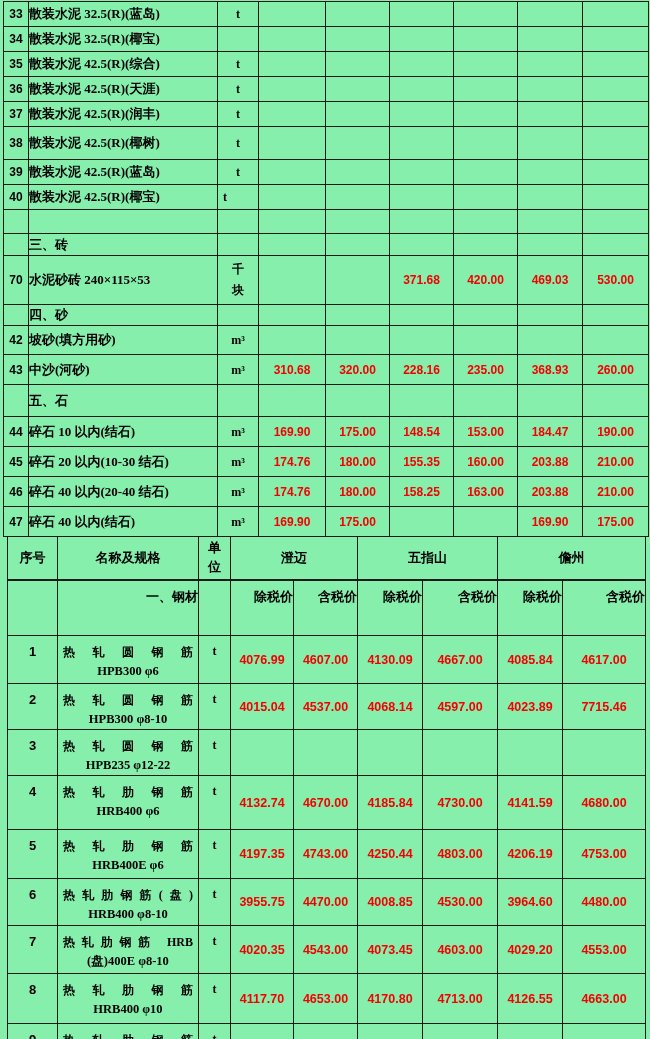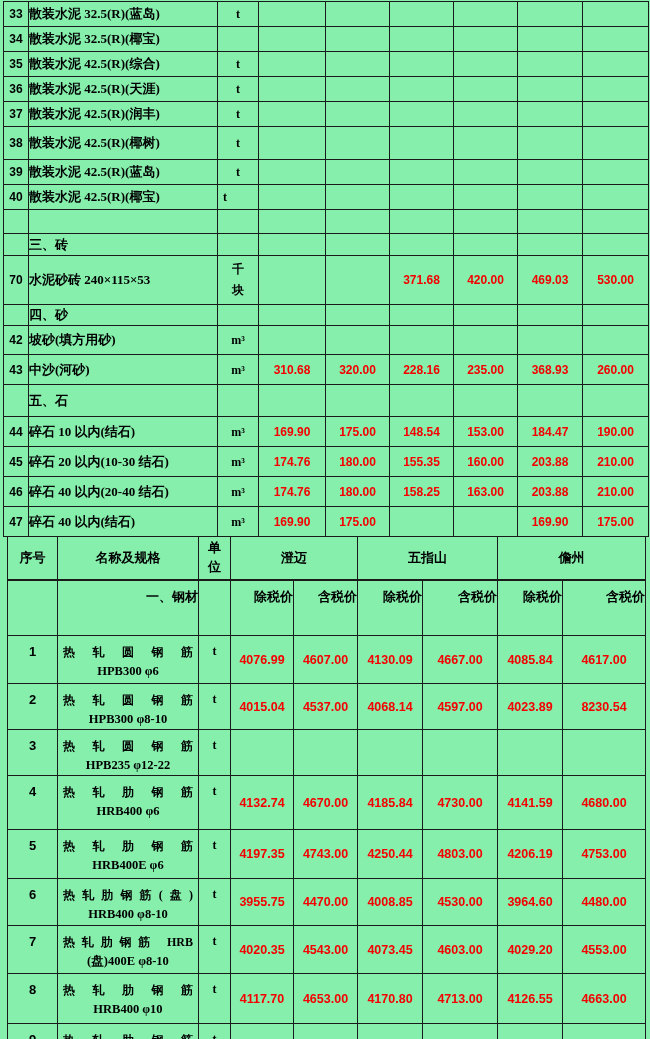--- a/index.html
+++ b/index.html
@@ -345,21 +345,21 @@
           <td class="nmc">
             <div class="nm">热轧圆钢筋</div>
             <div class="sp">HPB300 φ8-10</div>
           </td>
           <td class="un">t</td>
           <td class="pr">4015.04</td>
           <td class="pr">4537.00</td>
           <td class="pr">4068.14</td>
           <td class="pr">4597.00</td>
           <td class="pr">4023.89</td>
-          <td class="pr">8230.54</td>
+          <td class="pr">7715.46</td>
         </tr>
         <tr style="height: 46px;">
           <td class="num">3</td>
           <td class="nmc">
             <div class="nm">热轧圆钢筋</div>
             <div class="sp">HPB235 φ12-22</div>
           </td>
           <td class="un">t</td>
           <td class="pr"></td>
           <td class="pr"></td>

